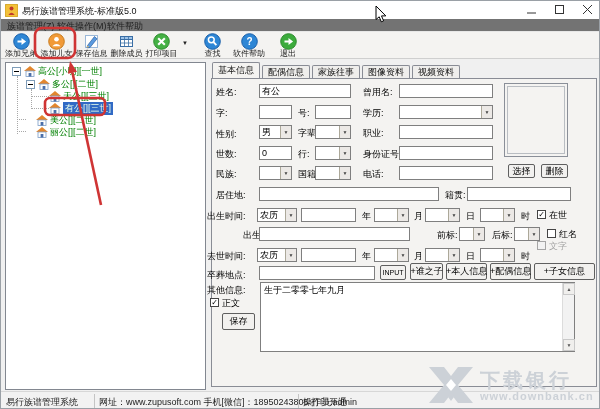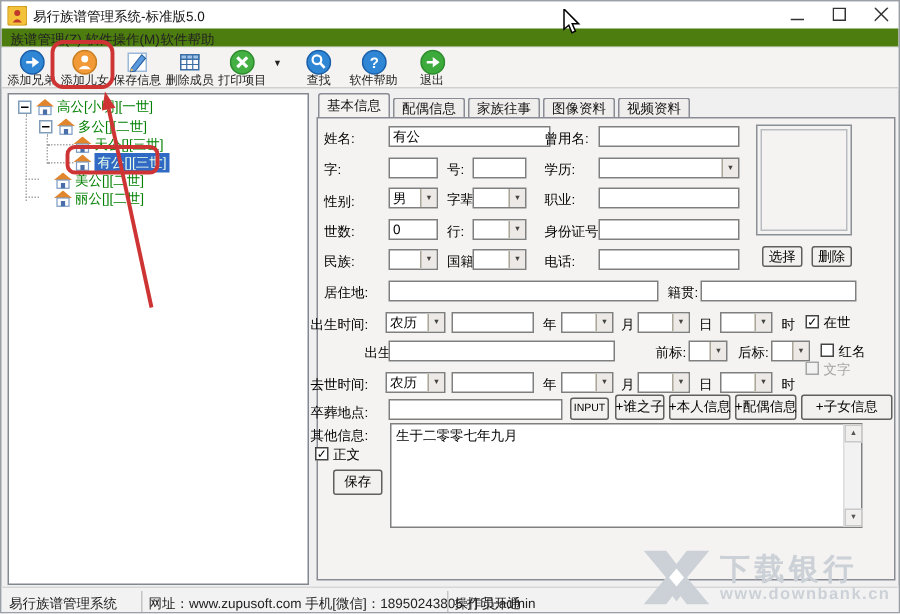--- a/index.html
+++ b/index.html
@@ -7,21 +7,21 @@
   body { font-family:"Liberation Sans", sans-serif; background:#fff; }
   .win { position:relative; width:600px; height:409px; background:#f0f0f0; border:1px solid #9aa0a6; overflow:hidden; }
   .abs { position:absolute; }
 
   
   .titlebar { position:absolute; left:0; top:0; width:100%; height:18px; background:#fff; }
   .title-text { position:absolute; left:21px; top:4px; font-size:9px; color:#111; white-space:nowrap; }
   .winbtn { position:absolute; top:0; width:26px; height:18px; display:flex; align-items:center; justify-content:center; }
 
   
-  .menubar { position:absolute; left:0; top:18px; width:100%; height:13px; background:#4d7c0f; border-bottom:1px solid #e7e7e7; }
+  .menubar { position:absolute; left:0; top:18px; width:100%; height:13px; background:#737373; border-bottom:1px solid #e7e7e7; }
   .menu-item { position:absolute; top:1px; font-size:9px; color:#222; white-space:nowrap; }
 
   
   .toolbar { position:absolute; left:0; top:31px; width:100%; height:27px; background:#f4f3f1; border-bottom:1px solid #cfcfcf; }
   .tbtn { position:absolute; top:1px; height:25px; display:flex; flex-direction:column; align-items:center; justify-content:flex-start; cursor:default; }
   .ticon { height:16px; display:flex; align-items:center; justify-content:center; }
   .tlabel { font-size:8px; line-height:9px; color:#222; white-space:nowrap; }
   .tcaret { position:absolute; font-size:6px; color:#222; }
 
   
@@ -259,21 +259,21 @@
   <div class="tabstrip">
     <span class="tab active">基本信息</span>
     <span class="tab">配偶信息</span>
     <span class="tab">家族往事</span>
     <span class="tab">图像资料</span>
     <span class="tab">视频资料</span>
   </div>
   <div class="tabpage"></div>
 
   <span class="lbl" style="left:215px;top:86px;">姓名:</span>
-  <input class="inp" style="left: 258px; top: 83px; width: 108px;" value="有公">
+  <input class="inp" style="left: 258px; top: 83px; width: 92px;" value="有公">
   <span class="lbl" style="left:362px;top:86px;">曾用名:</span>
   <input class="inp" style="left: 398px; top: 83px; width: 94px;">
 
   <span class="lbl" style="left:215px;top:107px;">字:</span>
   <input class="inp" style="left: 258px; top: 104px; width: 33px;">
   <span class="lbl" style="left:297px;top:107px;">号:</span>
   <input class="inp" style="left: 314px; top: 104px; width: 36px;">
   <span class="lbl" style="left:362px;top:107px;">学历:</span>
   <div class="cmb" style="left:398px;top:104px;width:94px;">
       <span class="dd">▼</span>

